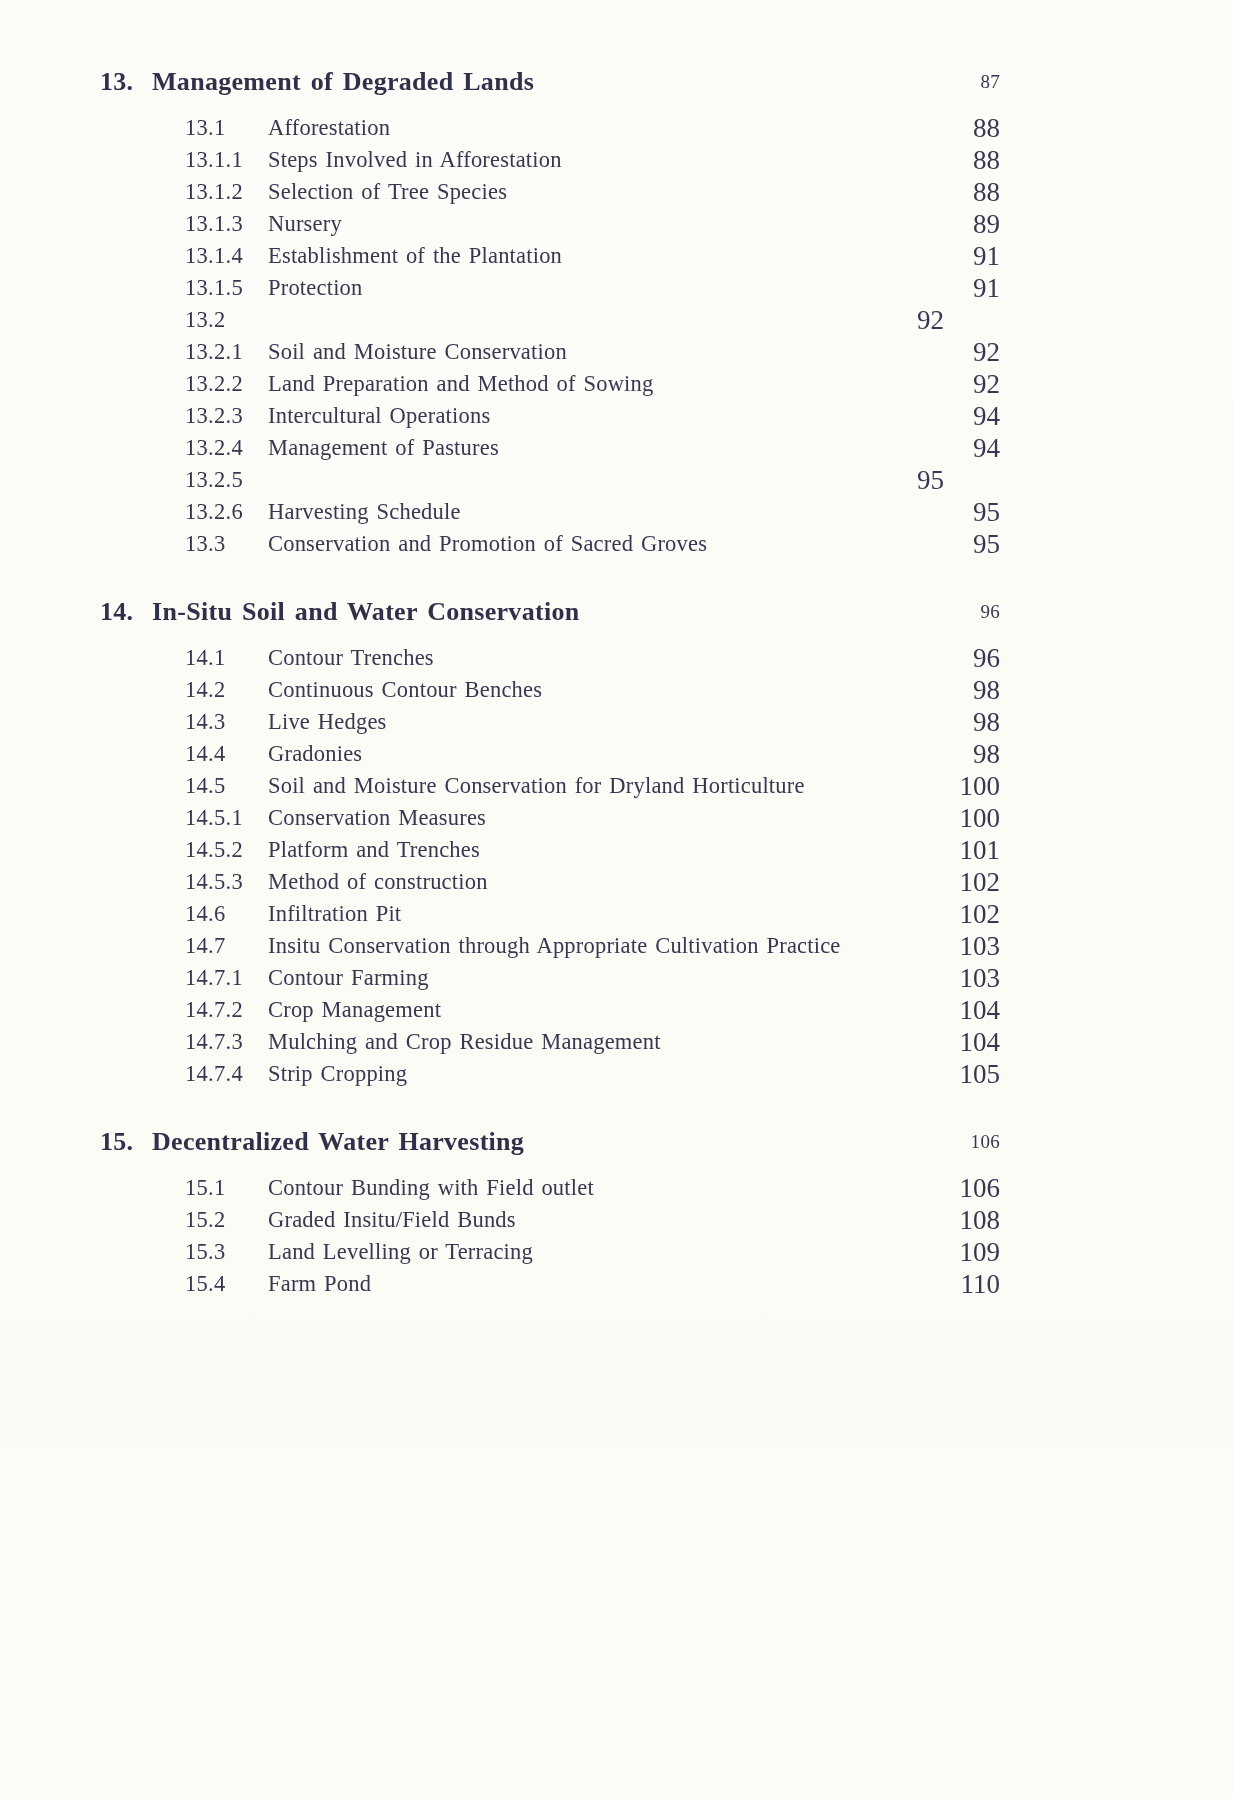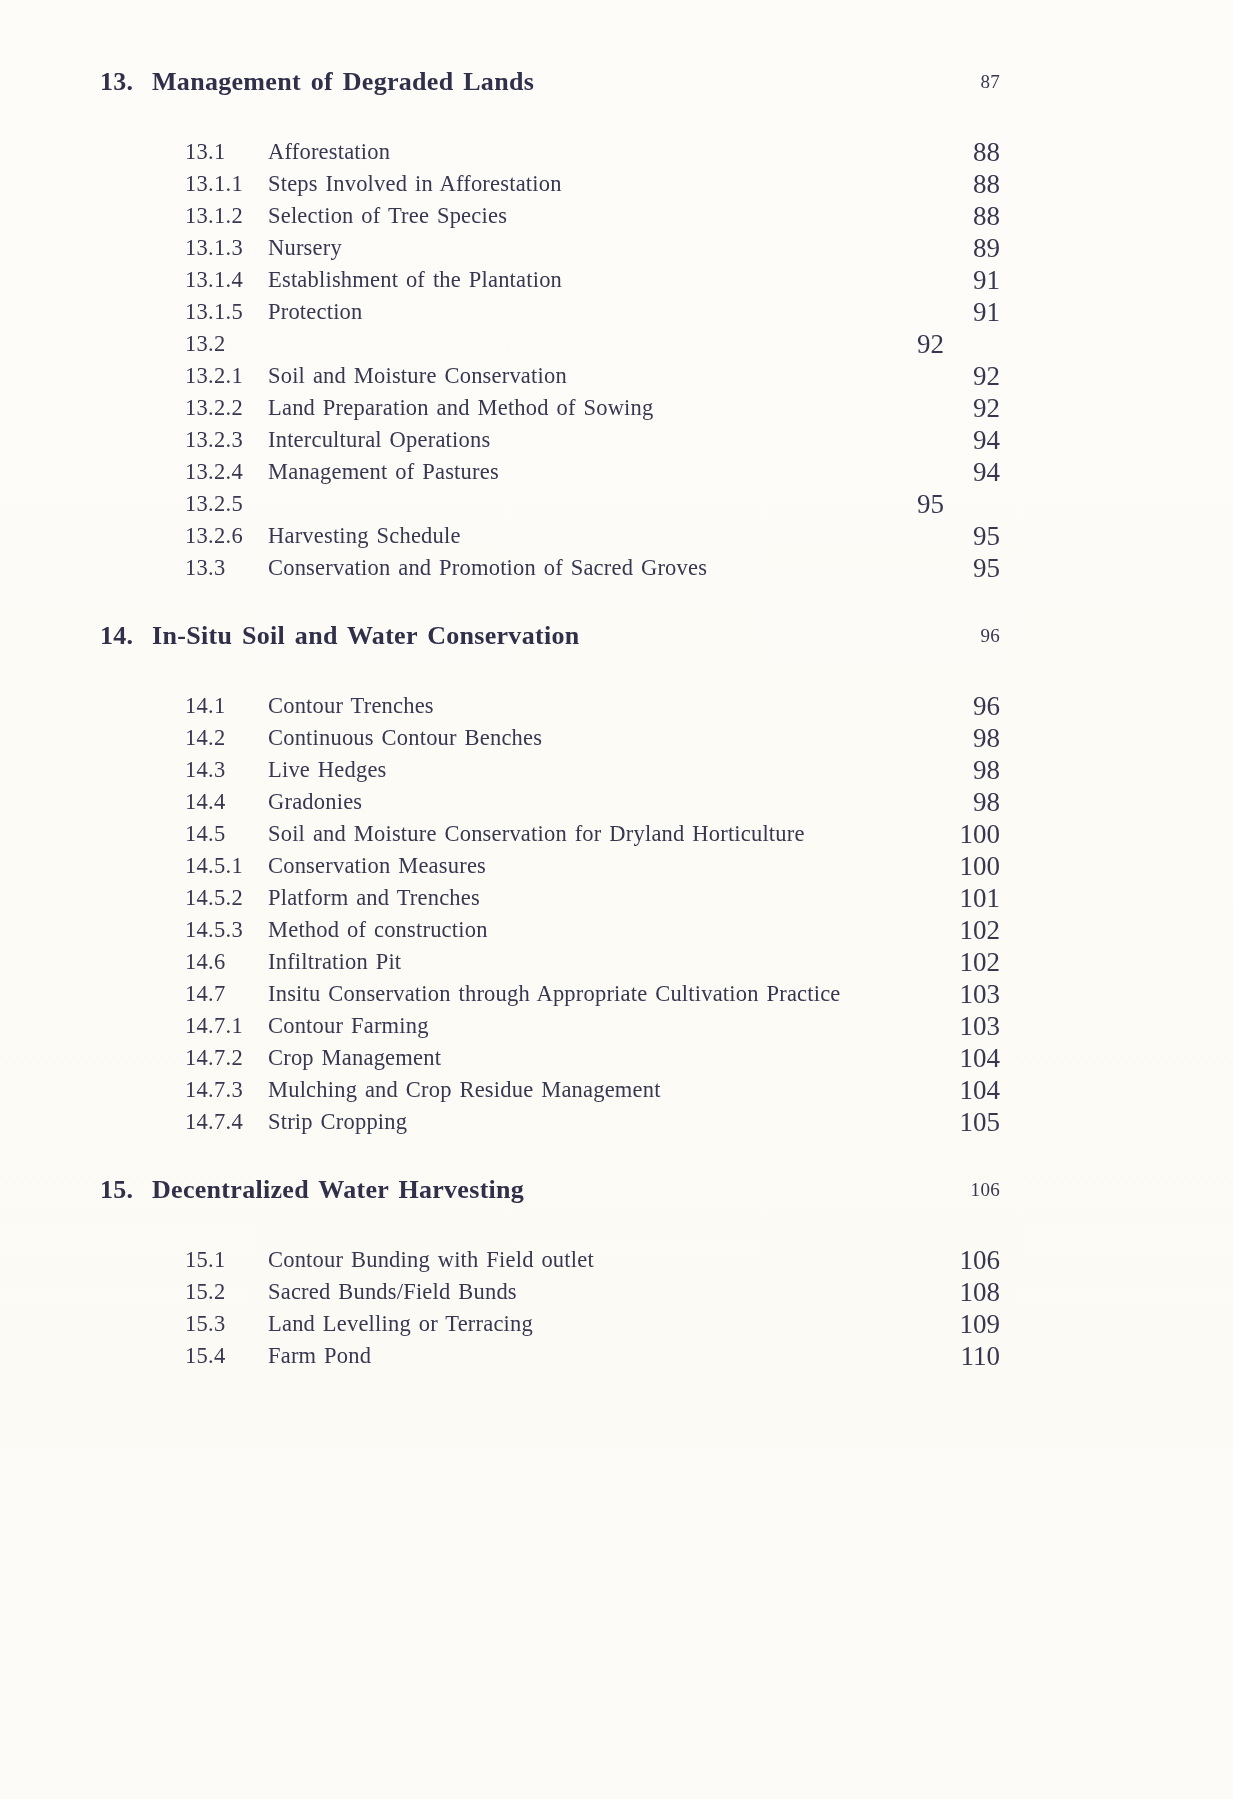--- a/index.html
+++ b/index.html
@@ -31,21 +31,21 @@
     letter-spacing: 0.3px;
     word-spacing: 3px;
   }
   .sec-page {
     font-weight: normal;
     text-align: right;
     font-size: 19px;
     color: #373750;
   }
 
-  .entry-list { margin-top: 34px; margin-left: 85px; font-family: Liberation Serif, serif; }
+  .entry-list { margin-top: 10px; margin-left: 85px; font-family: Liberation Serif, serif; }
   .toc-entry {
     display: grid;
     grid-template-columns: 83px 1fr 56px;
     align-items: center;
     height: 32px;
     font-size: 22.5px;
   }
   .entry-num { letter-spacing: 0.3px; }
   .entry-title {
     white-space: nowrap;
@@ -260,21 +260,21 @@
     </div>
     <div class="entry-list">
   <div class="toc-entry">
     <span class="entry-num">15.1</span>
     <span class="entry-title">Contour Bunding with Field outlet</span>
     <span class="entry-page">106</span>
   </div>
 
   <div class="toc-entry">
     <span class="entry-num">15.2</span>
-    <span class="entry-title">Sacred Bunds/Field Bunds</span>
+    <span class="entry-title">Graded Insitu/Field Bunds</span>
     <span class="entry-page">108</span>
   </div>
 
   <div class="toc-entry">
     <span class="entry-num">15.3</span>
     <span class="entry-title">Land Levelling or Terracing</span>
     <span class="entry-page">109</span>
   </div>
 
   <div class="toc-entry">

